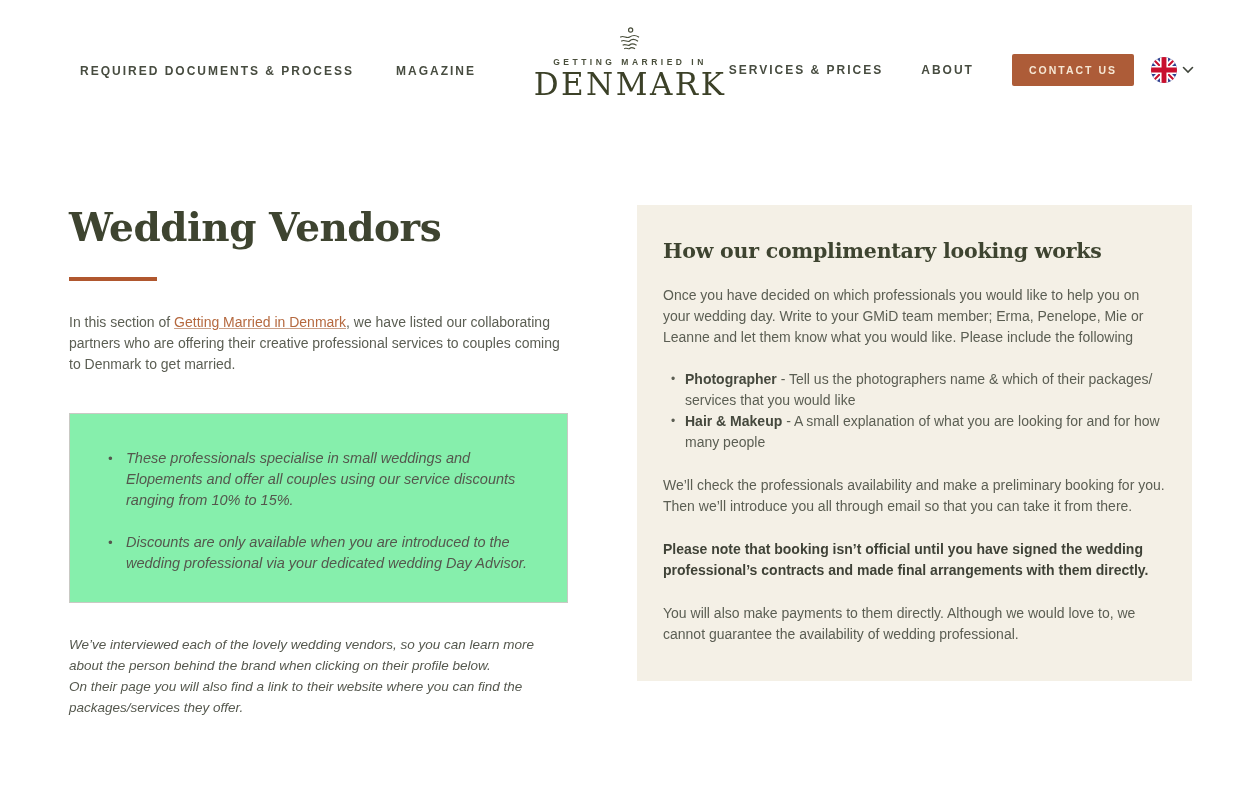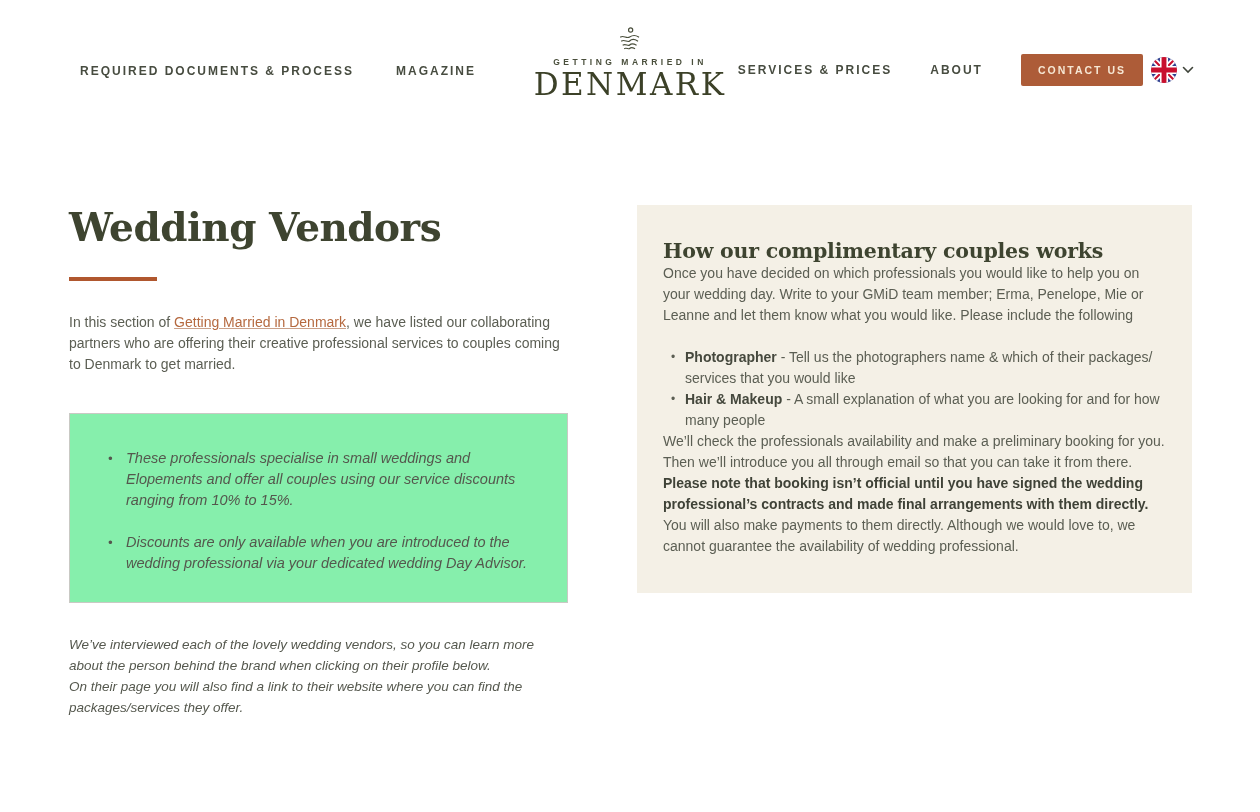--- a/index.html
+++ b/index.html
@@ -23,21 +23,21 @@
   .logo-icon svg { display:block; margin:0 auto; }
   .logo-tagline { font-size:8.5px; font-weight:bold; letter-spacing:3.5px; margin-top:5px; color:#4a4f3c; }
   .logo-title {
     font-family:"DejaVu Serif","Liberation Serif",serif;
     font-size:31px; letter-spacing:2.5px; line-height:1.1; color:#3c4128; font-weight:500;
   }
   .contact-btn {
     background:#ad5c38; color:#f6e7d4; border:none; cursor:pointer;
     height:32px; padding:0 17px; font-family:inherit;
     font-size:10.5px; font-weight:bold; letter-spacing:2px; border-radius:2px;
-    margin-right:8px;
+    margin-right:17px;
   }
   .lang { display:flex; align-items:center; gap:5px; cursor:pointer; }
   .flag svg { display:block; }
   .chevron svg { display:block; }
 
   
   .content { display:flex; margin-top:75px; padding-left:69px; }
   .left-col { width:499px; margin-right:69px; }
 
   h1.page-title {
@@ -68,21 +68,21 @@
 
   
   .aside-panel {
     width:555px; background:#f4f0e6; align-self:flex-start;
     padding:34px 24px 36px 26px;
   }
   .aside-title {
     font-family:"DejaVu Serif","Liberation Serif",serif;
     font-size:20.5px; font-weight:bold; letter-spacing:-0.2px; color:#3e4430;
   }
-  .aside-panel p { font-size:14px; line-height:21px; color:#5b5e53; }
+  .aside-panel p { font-size:14px; line-height:21px; color:#5b5e53; margin-top:22px; }
   .aside-panel p.bold-note { font-weight:bold; color:#3f4237; }
 
   .aside-list { list-style:none; margin-top:21px; }
   .aside-list li {
     position:relative; padding-left:22px;
     font-size:14px; line-height:21px; color:#5b5e53;
   }
   .aside-list li::before {
     content:"•"; position:absolute; left:8px; top:0; font-size:12px; color:#5b5e53;
   }
@@ -155,21 +155,21 @@
       </ul>
     </div>
 
     <div class="outro">
       <div>We’ve interviewed each of the lovely wedding vendors, so you can learn more about the person behind the brand when clicking on their profile below.</div>
       <div>On their page you will also find a link to their website where you can find the packages/services they offer.</div>
     </div>
   </section>
 
   <aside class="aside-panel">
-    <h2 class="aside-title">How our complimentary couples works</h2>
+    <h2 class="aside-title">How our complimentary looking works</h2>
 
     <p>Once you have decided on which professionals you would like to help you on your wedding day. Write to your GMiD team member; Erma, Penelope, Mie or Leanne and let them know what you would like. Please include the following</p>
 
     <ul class="aside-list">
       <li><span class="b-label">Photographer</span><span> - Tell us the photographers name &amp; which of their packages/ services that you would like</span></li>
       <li><span class="b-label">Hair &amp; Makeup</span><span> - A small explanation of what you are looking for and for how many people</span></li>
     </ul>
 
     <p>We’ll check the professionals availability and make a preliminary booking for you. Then we’ll introduce you all through email so that you can take it from there.</p>
 

